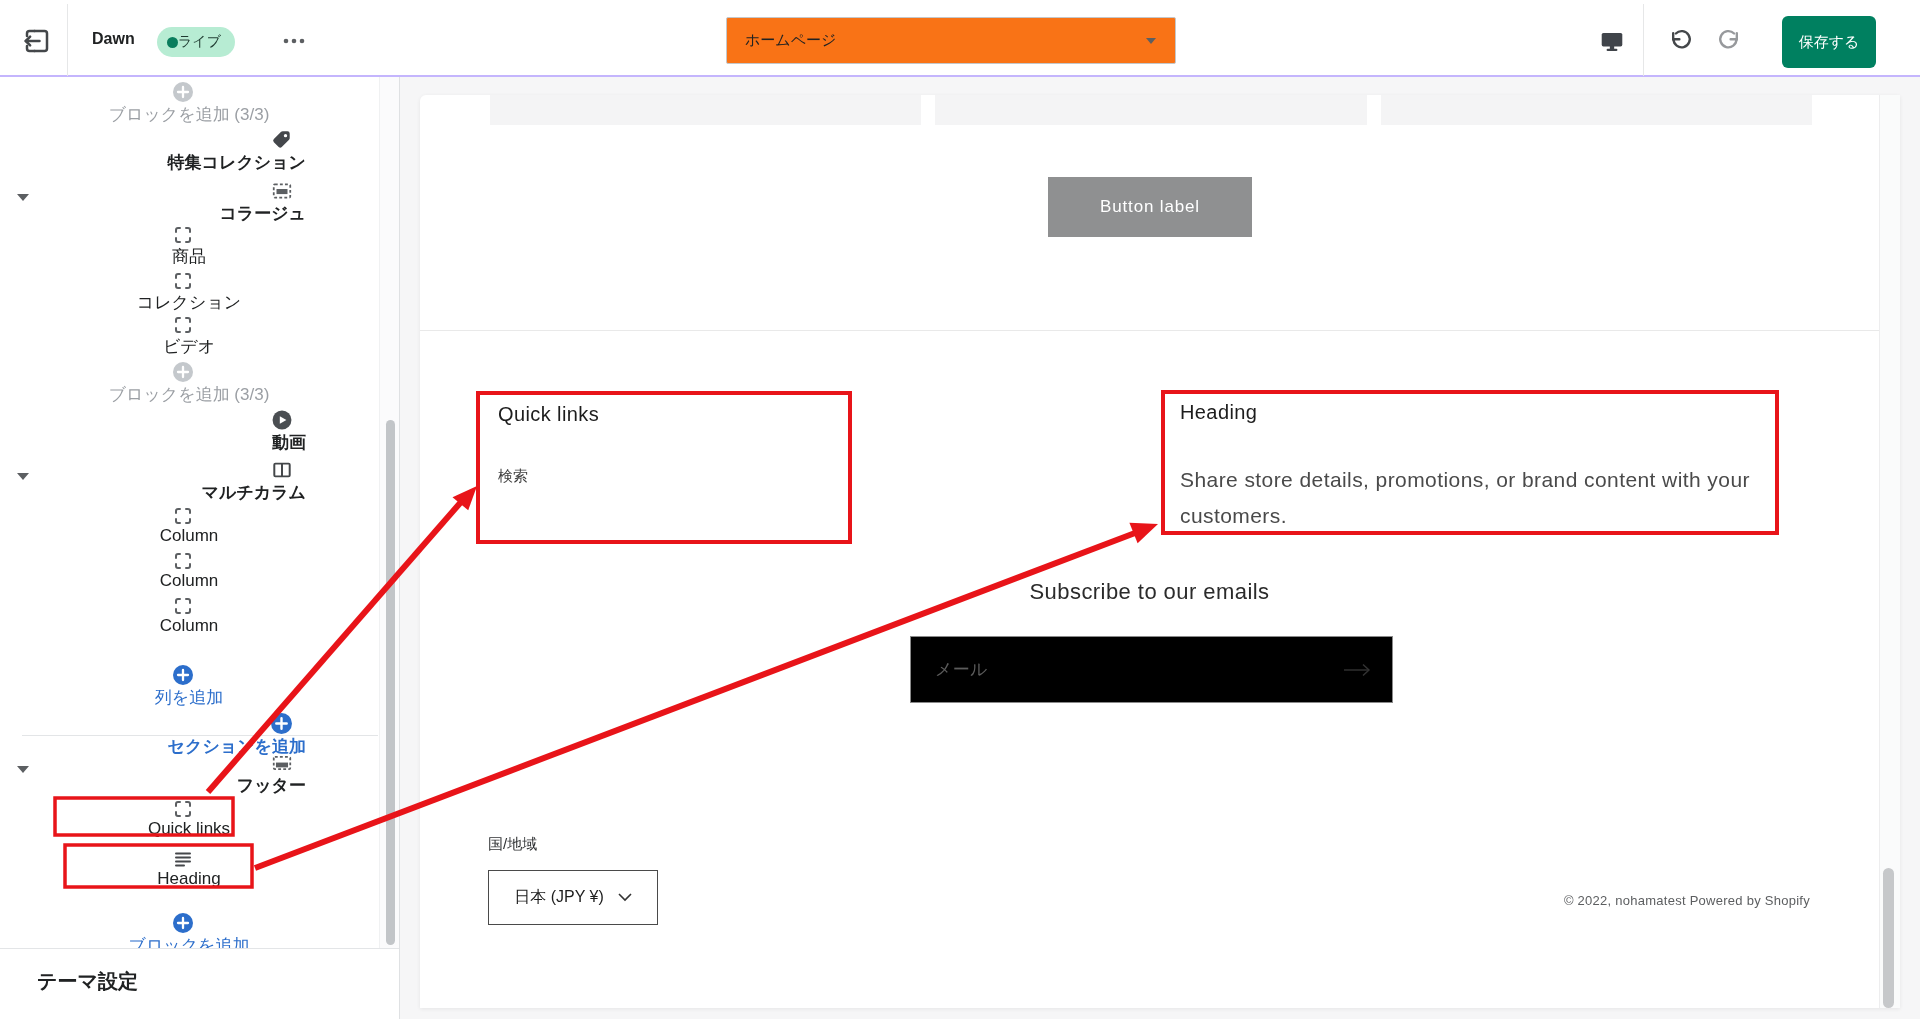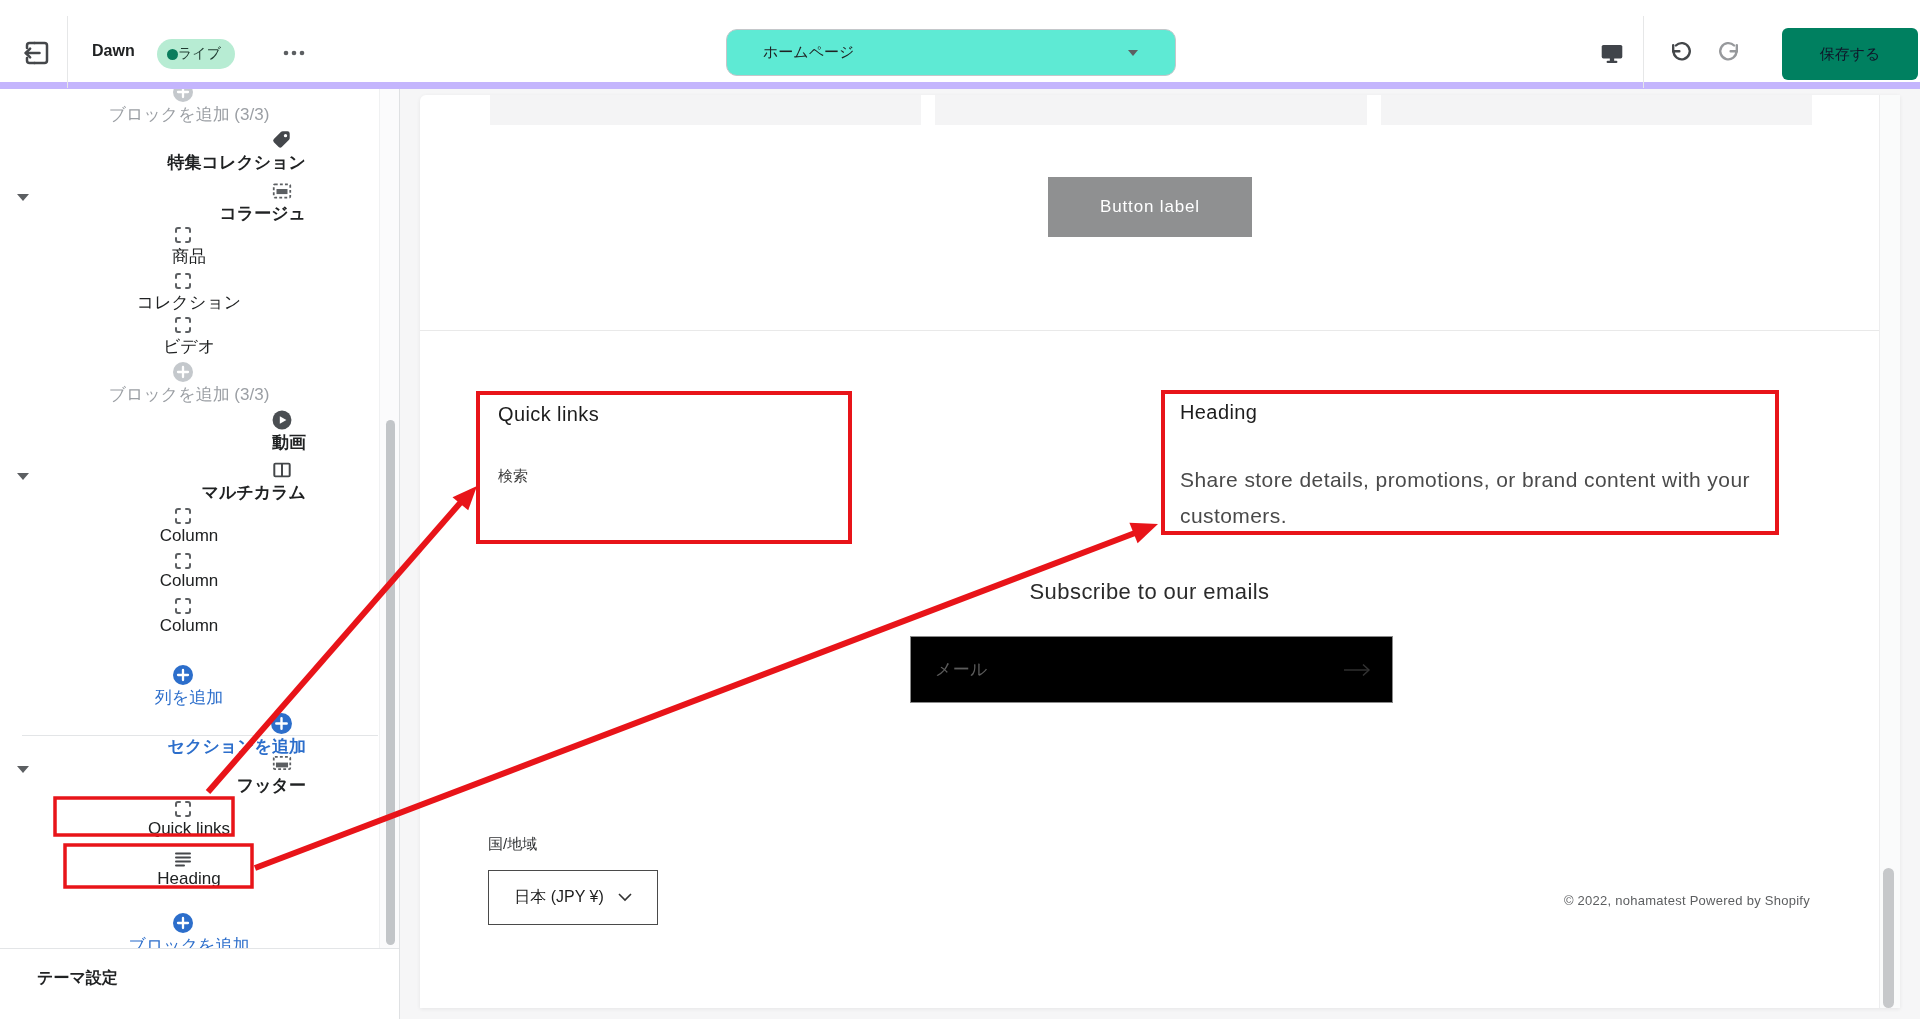--- a/index.html
+++ b/index.html
@@ -4,45 +4,45 @@
 <style>
   * { margin:0; padding:0; box-sizing:border-box; }
   html,body { width:1920px; height:1019px; overflow:hidden; }
   body {
     font-family:"Liberation Sans","DejaVu Sans",sans-serif;
     color:#202223; background:#fff; position:relative;
   }
   svg { display:block; }
 
   
-  .topbar { position:absolute; left:0; top:16px; width:1920px; height:73px;
-    background:#fff; border-bottom:7px solid #c4b5fd; z-index:30; }
+  .topbar { position:absolute; left:0; top:4px; width:1920px; height:73px;
+    background:#fff; border-bottom:2px solid #c4b5fd; z-index:30; }
   .exit-btn { position:absolute; left:18px; top:18px; width:38px; height:38px;
     display:flex; align-items:center; justify-content:center; border-radius:4px; cursor:pointer; }
   .tb-divider { position:absolute; top:0; width:1px; height:72px; background:#e6e7e8; }
   .tb-divider.left { left:67px; }
   .tb-divider.right { left:1643px; }
   .theme-name { position:absolute; left:92px; top:26px; font-size:16px; font-weight:600; color:#202223; }
   .live-badge { position:absolute; left:157px; top:23px; height:30px; padding:0 14px 0 10px;
     background:#b7ecd3; border-radius:15px; display:flex; align-items:center; }
   .live-dot { width:11px; height:11px; border-radius:50%; background:#0a7d5d; }
   .live-text { font-size:14px; color:#1f3b31; }
   .dots-menu { position:absolute; left:276px; top:22px; width:36px; height:30px;
     display:flex; align-items:center; justify-content:center; cursor:pointer; }
   .page-select { position:absolute; left:726px; top:13px; width:450px; height:47px;
-    border:1px solid #c4c7ca; border-radius:11px; background:#5eead4; display:flex;
-    align-items:center; padding:0 36px; font-size:15px; color:#202223; cursor:pointer; }
+    border:1px solid #c4c7ca; border-radius:2px; background:#f97316; display:flex;
+    align-items:center; padding:0 18px; font-size:15px; color:#202223; cursor:pointer; }
   .page-select .caret { margin-left:auto; }
   .tb-icon-btn { position:absolute; top:18px; width:38px; height:38px; display:flex;
     align-items:center; justify-content:center; cursor:pointer; }
   .monitor-btn { left:1593px; }
   .undo-btn { left:1661px; }
   .redo-btn { left:1710px; }
-  .save-btn { position:absolute; left:1782px; top:12px; width:136px; height:52px;
-    background:#008060; color:#0f172a; font-size:15px; border:none; border-radius:6px;
+  .save-btn { position:absolute; left:1782px; top:12px; width:94px; height:52px;
+    background:#008060; color:#ffffff; font-size:15px; border:none; border-radius:6px;
     display:flex; align-items:center; justify-content:center; cursor:pointer;
     font-family:inherit; }
 
   
   .sidebar { position:absolute; left:0; top:73px; width:400px; height:946px;
     background:#fff; border-right:1px solid #dfe1e3; z-index:20; }
   .sb-gutter { position:absolute; right:0; top:0; width:20px; height:875px;
     background:#fbfbfc; border-left:1px solid #f0f1f2; }
   .sb-thumb { position:absolute; left:386px; top:347px; width:9px; height:525px;
     background:#c2c5c8; border-radius:5px; cursor:pointer; }
@@ -53,21 +53,21 @@
   .srow.lv2 { padding-left:72px; }
   .srow.bold { font-weight:600; }
   .srow.disabled { color:#9b9fa4; cursor:default; }
   .srow.blue { color:#2c6ecb;margin-top:24px; }
   .caret-tri { position:absolute; left:17px; top:14px; width:0; height:0;
     border-left:6px solid transparent; border-right:6px solid transparent;
     border-top:7px solid #5c5f62; }
   .sb-divider { position:absolute; left:22px; top:662px; width:356px; height:1px; background:#e3e5e7; }
   .sb-bottom { position:absolute; left:0; top:875px; width:399px; height:71px;
     background:#fff; border-top:1px solid #e3e5e7; }
-  .theme-settings { position:absolute; left:37px; top:19px; font-size:16px;
+  .theme-settings { position:absolute; left:37px; top:19px; font-size:20px;
     font-weight:600; color:#202223; cursor:pointer; }
 
   
   .preview { position:absolute; left:400px; top:73px; width:1520px; height:946px;
     background:#f6f6f7; }
   .iframe { position:absolute; left:20px; top:22px; width:1480px; height:913px;
     background:#fff; border-radius:6px 2px 0 0; box-shadow:0 1px 4px rgba(0,0,0,.07); }
   .mc-block { position:absolute; top:0; height:30px; background:#f4f4f5; }
   .btn-label { position:absolute; left:628px; top:82px; width:204px; height:60px;
     background:#8f9091; color:#fff; font-size:17px; letter-spacing:.05em;

